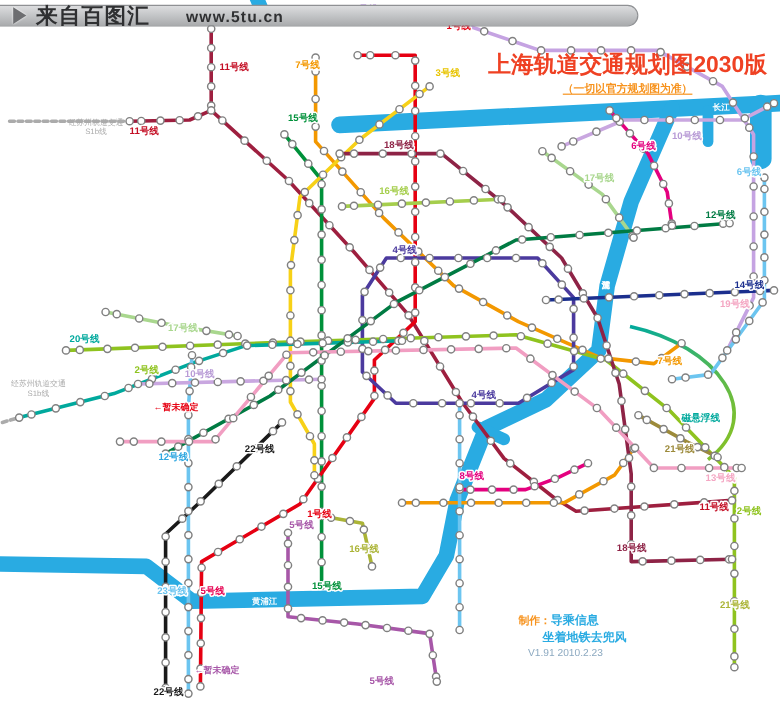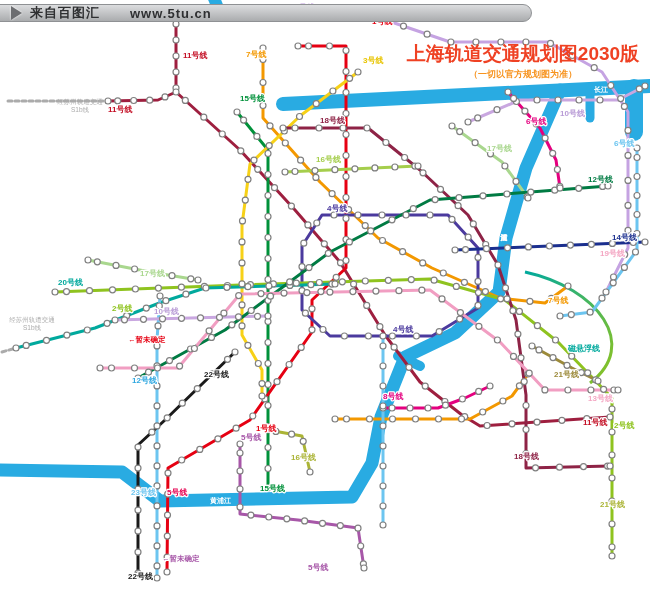--- a/index.html
+++ b/index.html
@@ -9,21 +9,21 @@
   svg{position:absolute;left:0;top:0;}
 
   
   .wm{position:absolute;left:-10px;top:4px;width:540px;height:16px;
       background:linear-gradient(#dcdddf,#aaacae);
       border:1px solid #8f9194;border-radius:0 10px 10px 0;
       display:flex;align-items:center;z-index:5;}
   .wm .tri{width:0;height:0;margin-left:20px;
       border-top:7px solid transparent;border-bottom:7px solid transparent;
       border-left:11px solid #6d6e71;filter:drop-shadow(0 0 1px #fff);}
-  .wm .t{font-size:13px;font-weight:bold;color:#2f3032;letter-spacing:1px;margin-left:8px;white-space:nowrap;}
+  .wm .t{font-size:18px;font-weight:bold;color:#2f3032;letter-spacing:1px;margin-left:8px;white-space:nowrap;}
   .wm .u{font-size:13px;font-weight:bold;color:#2f3032;letter-spacing:1px;margin-left:30px;white-space:nowrap;}
 
   
   .title{position:absolute;left:398px;top:41px;width:250px;text-align:center;
       font-size:19px;font-weight:bold;z-index:4;white-space:nowrap;}
   .subtitle{position:absolute;left:398px;top:68px;width:250px;text-align:center;
       font-size:9px;font-weight:bold;z-index:4;}
 
   
   .credits{position:absolute;left:432px;top:510px;width:170px;z-index:4;font-weight:bold;}
@@ -614,15 +614,22 @@
       <text x="32" y="322" fill="#ABABAB" font-size="6.5" text-anchor="middle"><tspan x="32" dy="0">经苏州轨道交通</tspan><tspan x="32" dy="8">S1b线</tspan></text>
     </svg>
 
   <div class="wm">
     <span class="tri"></span>
     <span class="t">来自百图汇</span>
     <span class="u">www.5tu.cn</span>
   </div>
 
   <div class="title" style="color: rgb(239, 65, 35);">上海轨道交通规划图2030版</div>
-  <div class="subtitle" style="color: rgb(247, 147, 30);">（一切以官方规划图为准）</div>
-
+  <div class="subtitle" style="color: rgb(247, 147, 30); text-decoration: underline;">（一切以官方规划图为准）</div>
+
+  <div class="credits">
+    <div class="r1">
+      <span class="lab" style="color: rgb(247, 147, 30);">制作：</span><span style="color: rgb(41, 171, 226);">导乘信息</span>
+    </div>
+    <div class="r2" style="color: rgb(41, 171, 226);">坐着地铁去兜风</div>
+    <div class="r3" style="color: rgb(140, 169, 192);">V1.91 2010.2.23</div>
+  </div>
 </div>
 
 </body></html>

